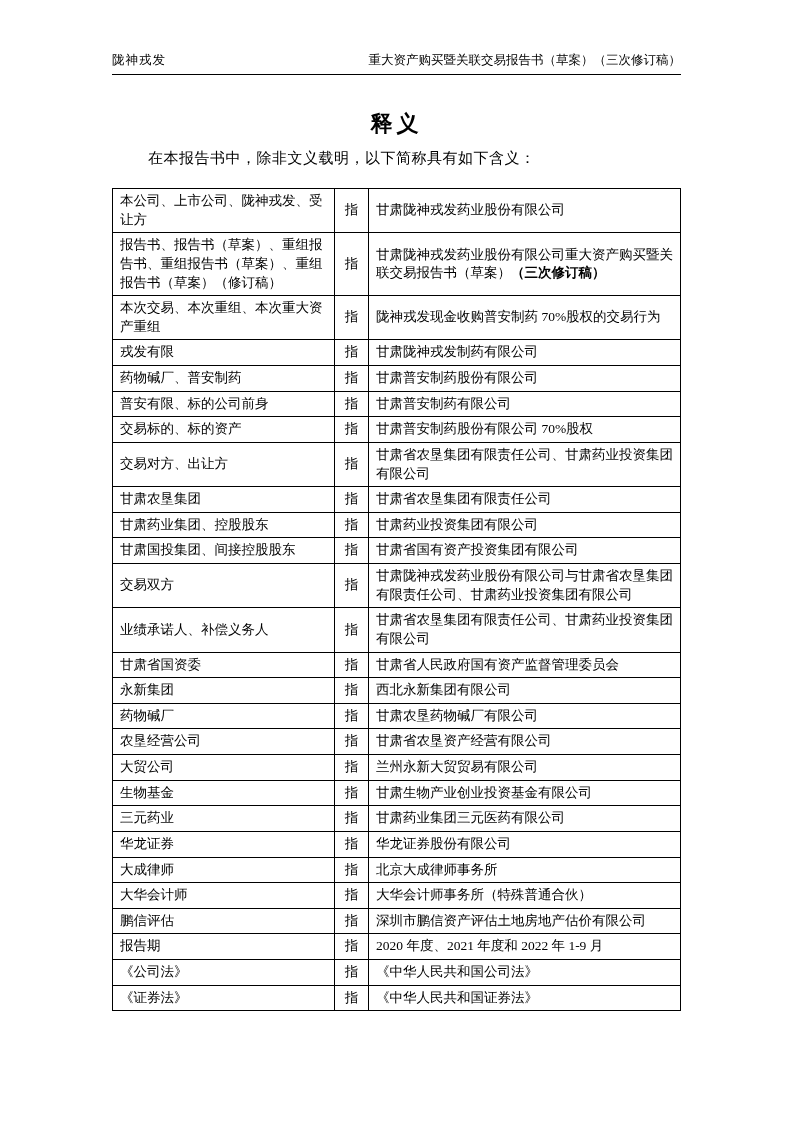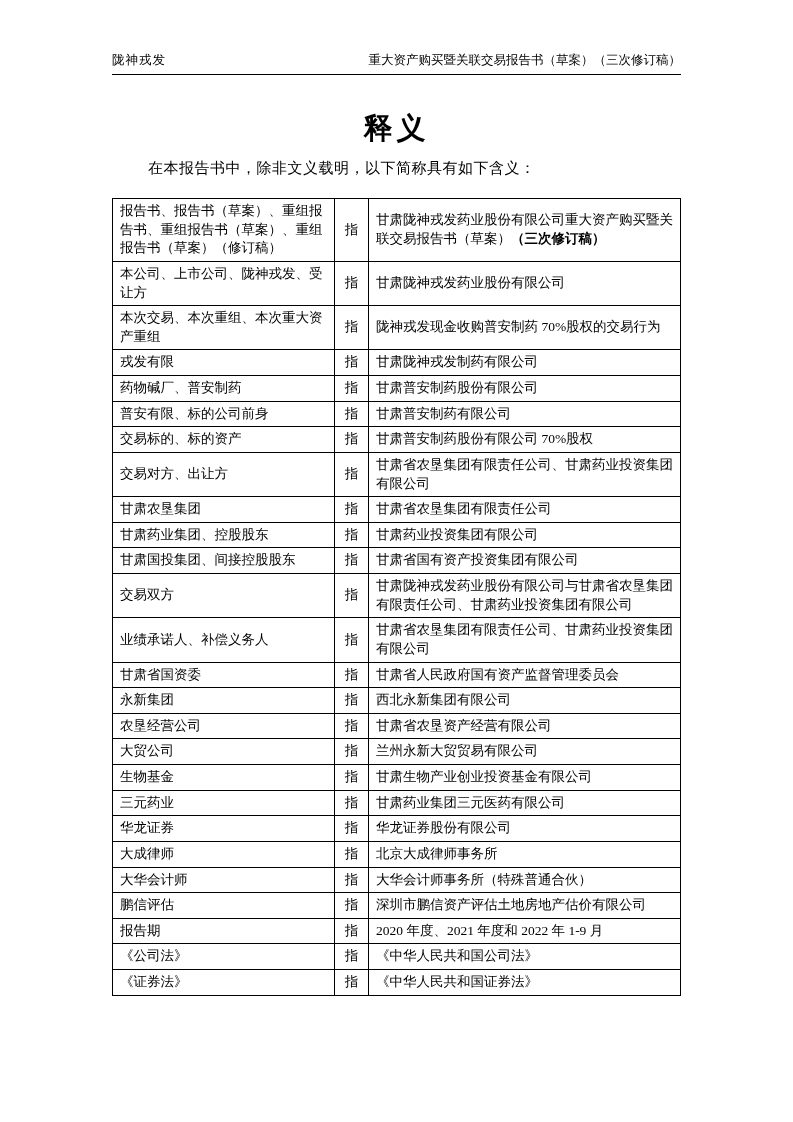--- a/index.html
+++ b/index.html
@@ -9,21 +9,21 @@
     font-family:"Liberation Serif","DejaVu Serif",serif;
     padding:52px 112px 0 112px; position:relative; overflow:hidden;
   }
   .header {
     display:flex; justify-content:space-between; align-items:flex-end;
     font-size:12.5px; padding-bottom:5px; border-bottom:1px solid #000;
   }
   .header .h-left { letter-spacing:1px; }
   .page-title {
     text-align:center; font-family:"Liberation Sans","DejaVu Sans",sans-serif;
-    font-weight:bold; font-size:29px; letter-spacing:4px; margin-top:34px;
+    font-weight:bold; font-size:22px; letter-spacing:4px; margin-top:34px;
   }
   .intro {
     margin-top:10px; font-size:15px; text-indent:2.4em; letter-spacing:0.5px;
   }
   .section-heading {
     margin-top:30px; font-family:"Liberation Sans","DejaVu Sans",sans-serif;
     font-weight:bold; font-size:17px; letter-spacing:0.5px;
   }
   table.def-table {
     width:100%; border-collapse:collapse; margin-top:20px; font-size:13.5px;
@@ -49,28 +49,28 @@
   </div>
 
   <div class="page-title">释义</div>
 
   <p class="intro">在本报告书中，除非文义载明，以下简称具有如下含义：</p>
 
 
   <table class="def-table">
     <tbody id="table-body">
         <tr>
+          <td class="col-term">本公司、上市公司、陇神戎发、受让方</td>
+          <td class="col-zhi">指</td>
+          <td class="col-def">甘肃陇神戎发药业股份有限公司</td>
+        </tr>
+        <tr>
           <td class="col-term">报告书、报告书（草案）、重组报告书、重组报告书（草案）、重组报告书（草案）（修订稿）</td>
           <td class="col-zhi">指</td>
           <td class="col-def">甘肃陇神戎发药业股份有限公司重大资产购买暨关联交易报告书（草案）<b>（三次修订稿）</b></td>
-        </tr>
-        <tr>
-          <td class="col-term">本公司、上市公司、陇神戎发、受让方</td>
-          <td class="col-zhi">指</td>
-          <td class="col-def">甘肃陇神戎发药业股份有限公司</td>
         </tr>
         <tr>
           <td class="col-term">本次交易、本次重组、本次重大资产重组</td>
           <td class="col-zhi">指</td>
           <td class="col-def">陇神戎发现金收购普安制药 70%股权的交易行为</td>
         </tr>
         <tr>
           <td class="col-term">戎发有限</td>
           <td class="col-zhi">指</td>
           <td class="col-def">甘肃陇神戎发制药有限公司</td>
@@ -124,20 +124,25 @@
           <td class="col-term">甘肃省国资委</td>
           <td class="col-zhi">指</td>
           <td class="col-def">甘肃省人民政府国有资产监督管理委员会</td>
         </tr>
         <tr>
           <td class="col-term">永新集团</td>
           <td class="col-zhi">指</td>
           <td class="col-def">西北永新集团有限公司</td>
         </tr>
         <tr>
+          <td class="col-term">药物碱厂</td>
+          <td class="col-zhi">指</td>
+          <td class="col-def">甘肃农垦药物碱厂有限公司</td>
+        </tr>
+        <tr>
           <td class="col-term">农垦经营公司</td>
           <td class="col-zhi">指</td>
           <td class="col-def">甘肃省农垦资产经营有限公司</td>
         </tr>
         <tr>
           <td class="col-term">大贸公司</td>
           <td class="col-zhi">指</td>
           <td class="col-def">兰州永新大贸贸易有限公司</td>
         </tr>
         <tr>

